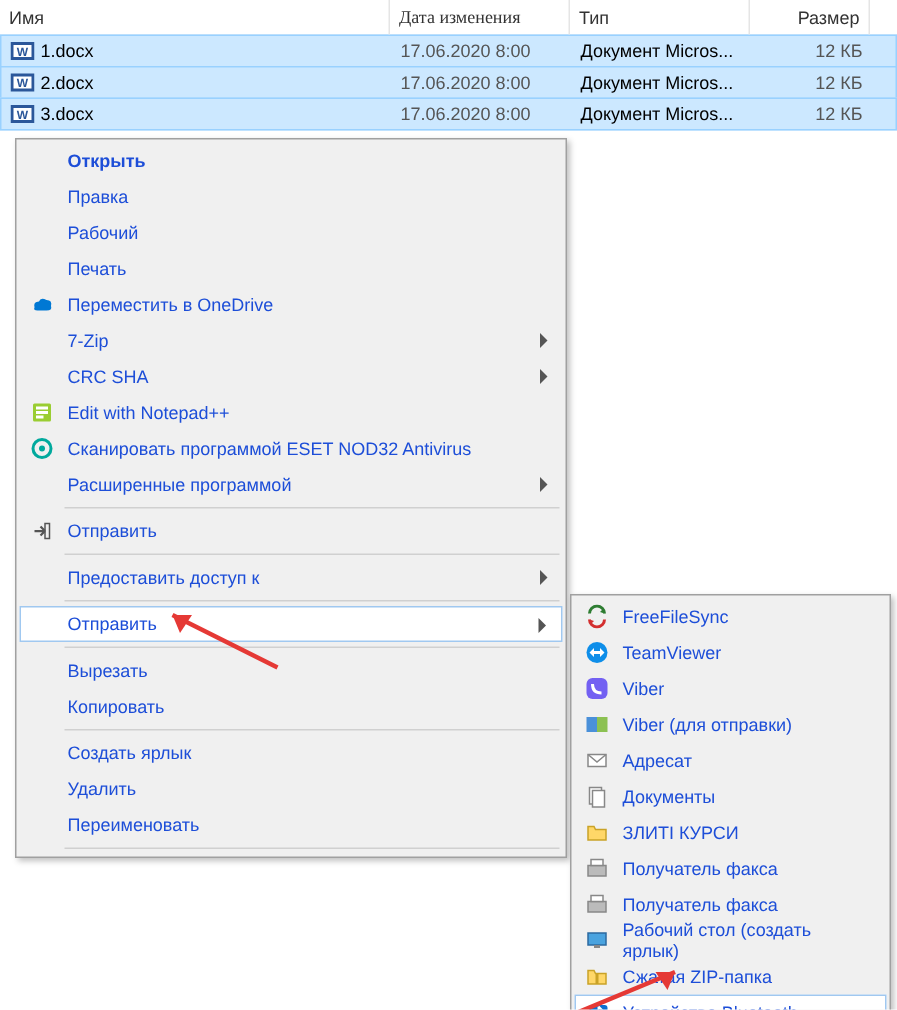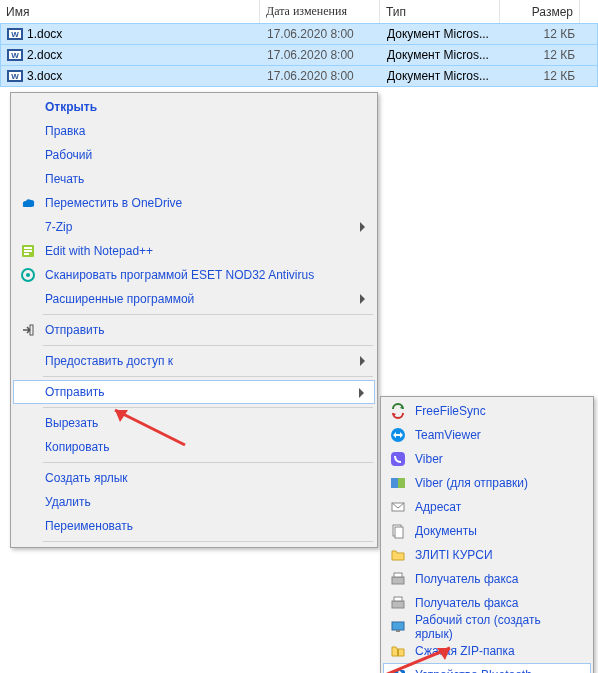--- a/index.html
+++ b/index.html
@@ -171,20 +171,24 @@
           <path d="M3 10 Q2 6 6 6 Q7 3 11 5 Q15 5 14 9 Q15 12 11 12 L5 12 Q2 12 3 10" fill="#0078d4"></path>
         </svg>
     </span>
     <span>Переместить в OneDrive</span>
   </div>
   <div class="mi">
       <span>7-Zip</span>
       <span class="arrow"></span>
     </div>
   <div class="mi">
+      <span>CRC SHA</span>
+      <span class="arrow"></span>
+    </div>
+  <div class="mi">
     <span class="iconslot">
       <svg width="16" height="16">
           <rect x="2" y="2" width="12" height="12" fill="#9acd32" rx="1"></rect>
           <rect x="4" y="4" width="8" height="2" fill="#fff"></rect>
           <rect x="4" y="7" width="8" height="2" fill="#fff"></rect>
           <rect x="4" y="10" width="5" height="2" fill="#fff"></rect>
         </svg>
     </span>
     <span>Edit with Notepad++</span>
   </div>

